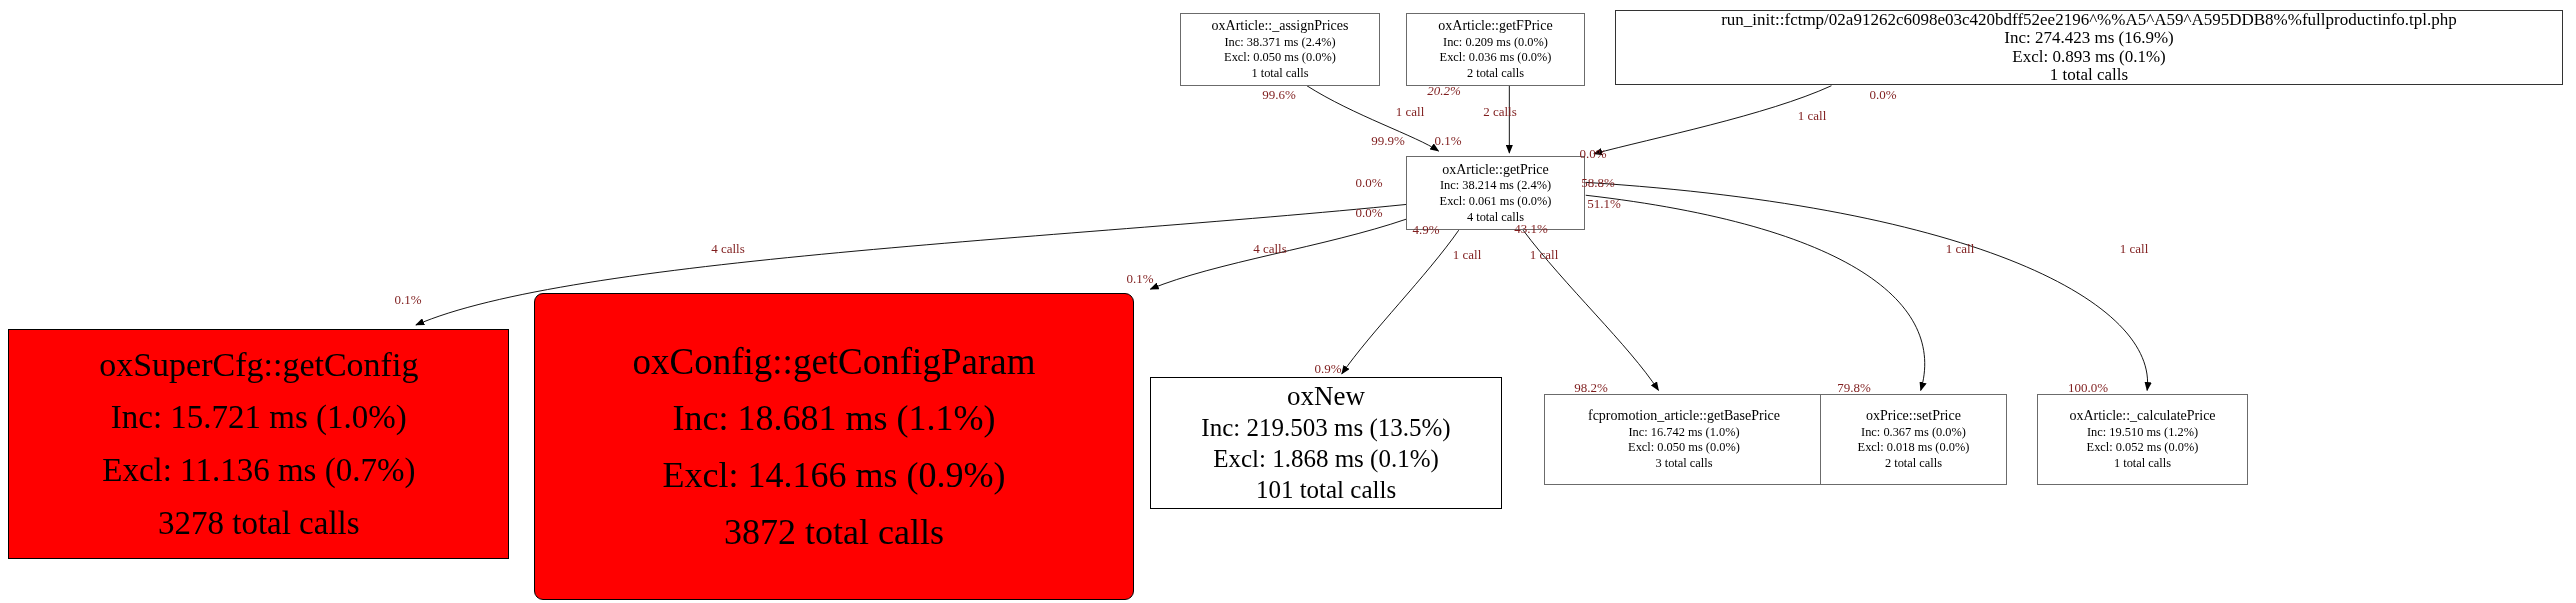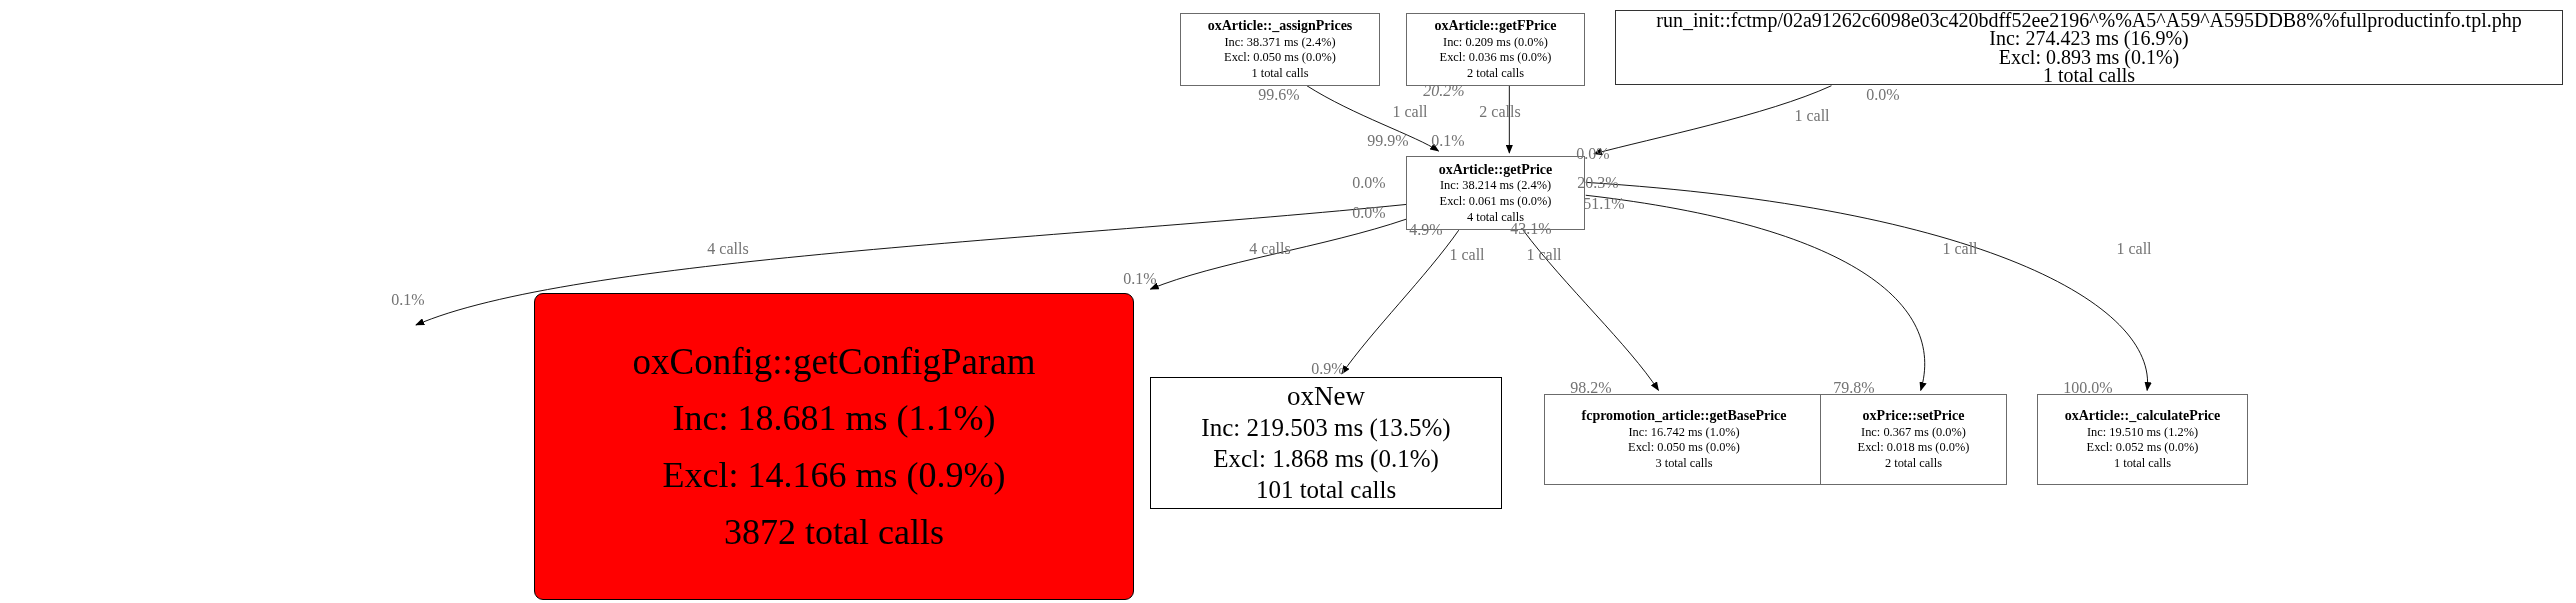--- a/index.html
+++ b/index.html
@@ -37,42 +37,42 @@
     display: flex;
     flex-direction: column;
     justify-content: center;
     align-items: center;
     text-align: center;
     color: #000000;
     overflow: hidden;
   }
   .node div { width: 100%; white-space: nowrap; }
   .small { font-size: 12.4px; line-height: 15.6px; }
-  .small .nt { font-size: 14px; line-height: 17.5px; font-weight: bold; }
-  .wide { font-size: 20px; line-height: 18.4px; border-color: #333333; align-items: center; }
+  .small .nt { font-size: 14px; line-height: 17.5px; }
+  .wide { font-size: 17px; line-height: 18.4px; border-color: #333333; align-items: center; }
   .med {
     font-size: 25px;
     line-height: 31px;
     border-color: #000000;
   }
   .med .nt { font-size: 27px; }
   .hot {
     background: #ff0000;
     border-color: #000000;
   }
   .hot1 { font-size: 33px; line-height: 53px; }
   .hot1 .nt { font-size: 34px; }
   .hot2 { font-size: 36px; line-height: 57px; border-radius: 9px; }
   .hot2 .nt { font-size: 37px; }
   .elabel {
     position: absolute;
     transform: translate(-50%, -50%);
-    font-size: 16px;
+    font-size: 13px;
     line-height: 13px;
-    color: #737373;
+    color: #7f1d1d;
     white-space: nowrap;
   }
 </style>
 </head>
 <body>
 
 <div id="canvas">
 
   <svg id="edge-layer" width="2576" height="604" viewBox="0 0 2799 656" xmlns="http://www.w3.org/2000/svg">
     <defs>
@@ -112,20 +112,26 @@
     <div class="nl">1 total calls</div>
   </div>
 
   <div class="node small" style="left:1406px;top:156px;width:179px;height:74px;">
     <div class="nt">oxArticle::getPrice</div>
     <div class="nl">Inc: 38.214 ms (2.4%)</div>
     <div class="nl">Excl: 0.061 ms (0.0%)</div>
     <div class="nl">4 total calls</div>
   </div>
 
+  <div class="node hot hot1" style="left:8.3px;top:329px;width:501px;height:230px;">
+    <div class="nt">oxSuperCfg::getConfig</div>
+    <div class="nl">Inc: 15.721 ms (1.0%)</div>
+    <div class="nl">Excl: 11.136 ms (0.7%)</div>
+    <div class="nl">3278 total calls</div>
+  </div>
 
   <div class="node hot hot2" style="left:534px;top:293px;width:600px;height:307px;">
     <div class="nt">oxConfig::getConfigParam</div>
     <div class="nl">Inc: 18.681 ms (1.1%)</div>
     <div class="nl">Excl: 14.166 ms (0.9%)</div>
     <div class="nl">3872 total calls</div>
   </div>
 
   <div class="node med" style="left:1150px;top:377px;width:352px;height:132px;">
     <div class="nt">oxNew</div>
@@ -157,21 +163,21 @@
 
   <span class="elabel" style="left:1279px;top:94px;">99.6%</span>
   <span class="elabel" style="left:1410px;top:111px;">1 call</span>
   <span class="elabel" style="left:1388px;top:140px;">99.9%</span>
   <span class="elabel" style="left:1448px;top:140px;">0.1%</span>
   <span class="elabel" style="left:1500px;top:111px;">2 calls</span>
   <span class="elabel" style="left:1444px;top:90px;font-style:italic;">20.2%</span>
   <span class="elabel" style="left:1812px;top:115px;">1 call</span>
   <span class="elabel" style="left:1883px;top:94px;">0.0%</span>
   <span class="elabel" style="left:1593px;top:153px;">0.0%</span>
-  <span class="elabel" style="left:1598px;top:182px;">20.3%</span>
+  <span class="elabel" style="left:1598px;top:182px;">58.8%</span>
   <span class="elabel" style="left:1604px;top:203px;">51.1%</span>
   <span class="elabel" style="left:1369px;top:182px;">0.0%</span>
   <span class="elabel" style="left:1369px;top:212px;">0.0%</span>
   <span class="elabel" style="left:728px;top:248px;">4 calls</span>
   <span class="elabel" style="left:1270px;top:248px;">4 calls</span>
   <span class="elabel" style="left:1426px;top:229px;">4.9%</span>
   <span class="elabel" style="left:1467px;top:254px;">1 call</span>
   <span class="elabel" style="left:1531px;top:228px;text-align:center;">43.1%</span>
   <span class="elabel" style="left:1544px;top:254px;">1 call</span>
   <span class="elabel" style="left:1960px;top:248px;">1 call</span>

